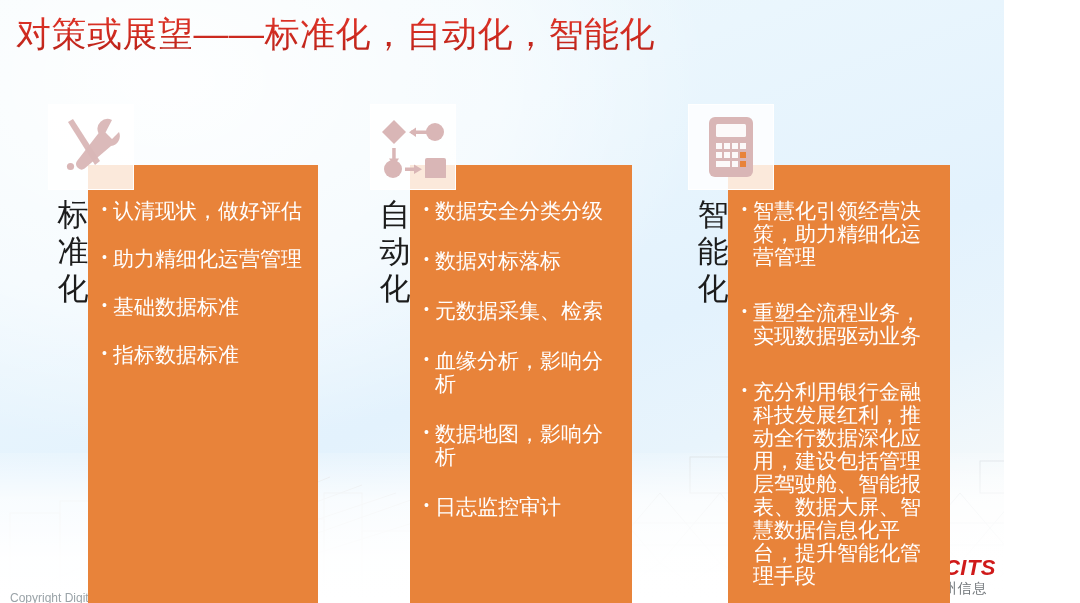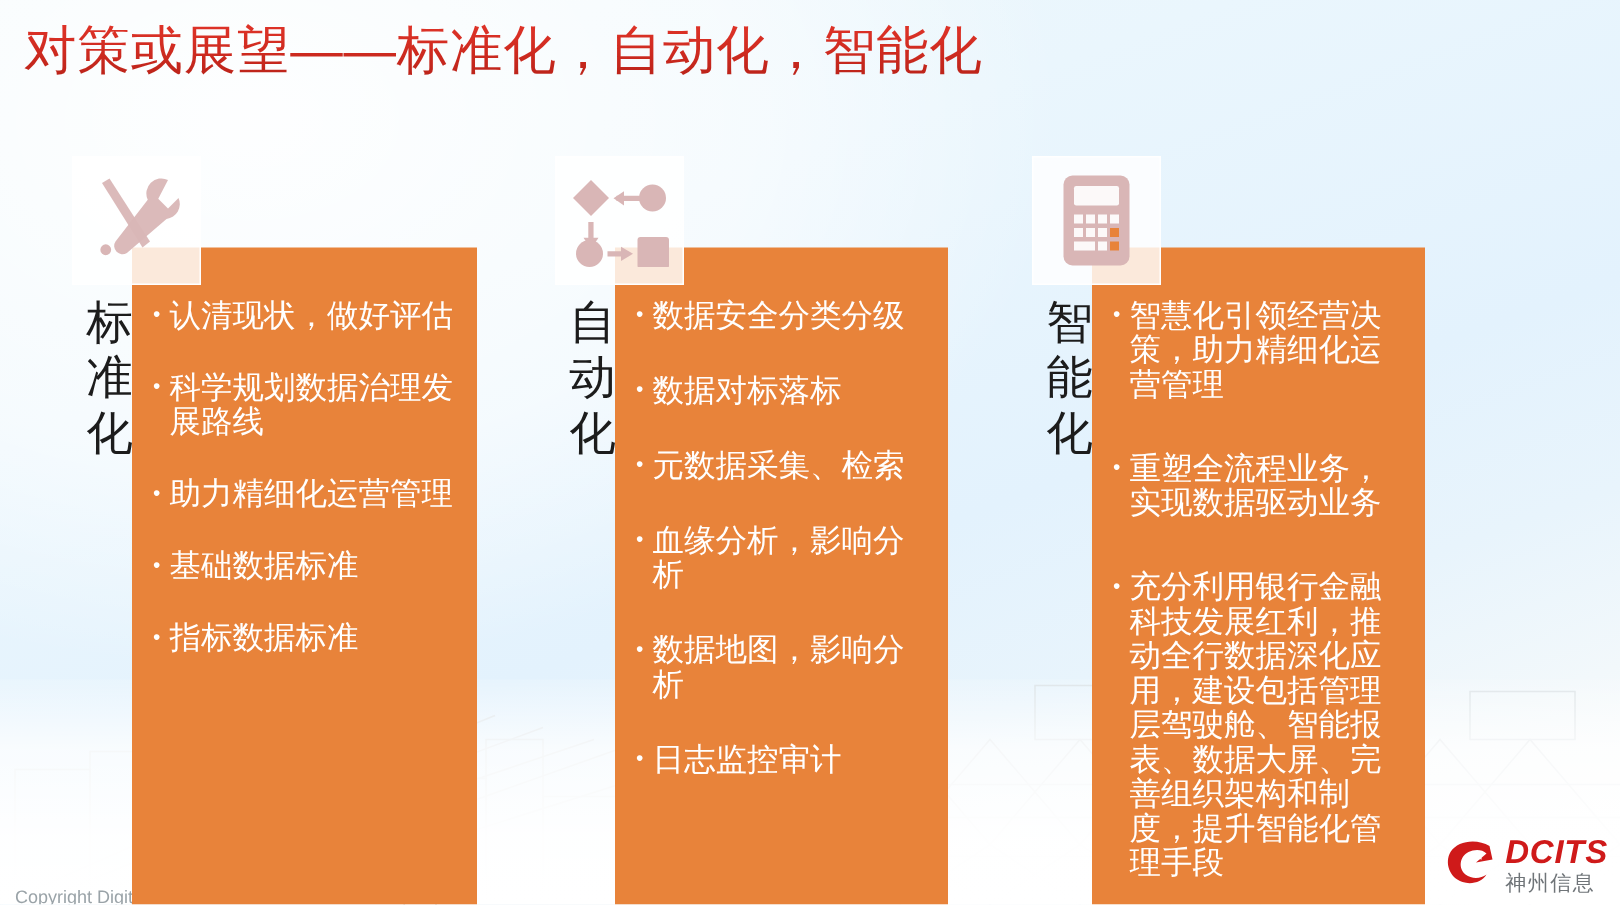--- a/index.html
+++ b/index.html
@@ -8,21 +8,21 @@
   }
   body {
     width: 1080px;
     height: 603px;
     overflow: hidden;
     font-family: "Liberation Sans", "DejaVu Sans", sans-serif;
   }
 
   #slide {
     position: relative;
-    width: 1080px;
+    width: 1004px;
     height: 603px;
     background:
       linear-gradient(160deg, #eef8fb 0%, #eaf6fd 30%, #e3f2fd 58%, #e8f4fc 72%, #f2f8fb 84%, #fbfcfc 93%, #ffffff 100%);
     overflow: hidden;
   }
 
   
   #bg-wash {
     position: absolute;
     left: -120px; top: -160px;
@@ -232,21 +232,20 @@
     <div id="bg-deco-fade"></div>
   </div>
 
   <div id="title">对策或展望——标准化，自动化，智能化</div>
 
   <div class="col" id="col-1">
 
     <div class="panel">
       <ul>
         <li>认清现状，做好评估</li>
-        <li>科学规划数据治理发展路线</li>
         <li>助力精细化运营管理</li>
         <li>基础数据标准</li>
         <li>指标数据标准</li>
       </ul>
     </div>
 
     <div class="icon-box">
       <svg width="62" height="62" viewBox="0 0 62 62">
         <g fill="#d9b6b6">
 
@@ -309,21 +308,21 @@
       <span>化</span>
     </div>
   </div>
 
   <div class="col" id="col-3">
 
     <div class="panel">
       <ul>
         <li>智慧化引领经营决策，助力精细化运营管理</li>
         <li>重塑全流程业务，实现数据驱动业务</li>
-        <li>充分利用银行金融科技发展红利，推动全行数据深化应用，建设包括管理层驾驶舱、智能报表、数据大屏、完善组织架构和制度，提升智能化管理手段</li>
+        <li>充分利用银行金融科技发展红利，推动全行数据深化应用，建设包括管理层驾驶舱、智能报表、数据大屏、智慧数据信息化平台，提升智能化管理手段</li>
       </ul>
     </div>
 
     <div class="icon-box">
       <svg width="52" height="64" viewBox="0 0 52 64">
         <rect x="4" y="2" width="44" height="60" rx="6" fill="#d9b6b6"></rect>
         <rect x="11" y="9" width="30" height="13" rx="1.5" fill="#ffffff" opacity="0.92"></rect>
         <g fill="#ffffff" opacity="0.92">
           <rect x="11" y="28" width="6" height="6"></rect>
           <rect x="19" y="28" width="6" height="6"></rect>

